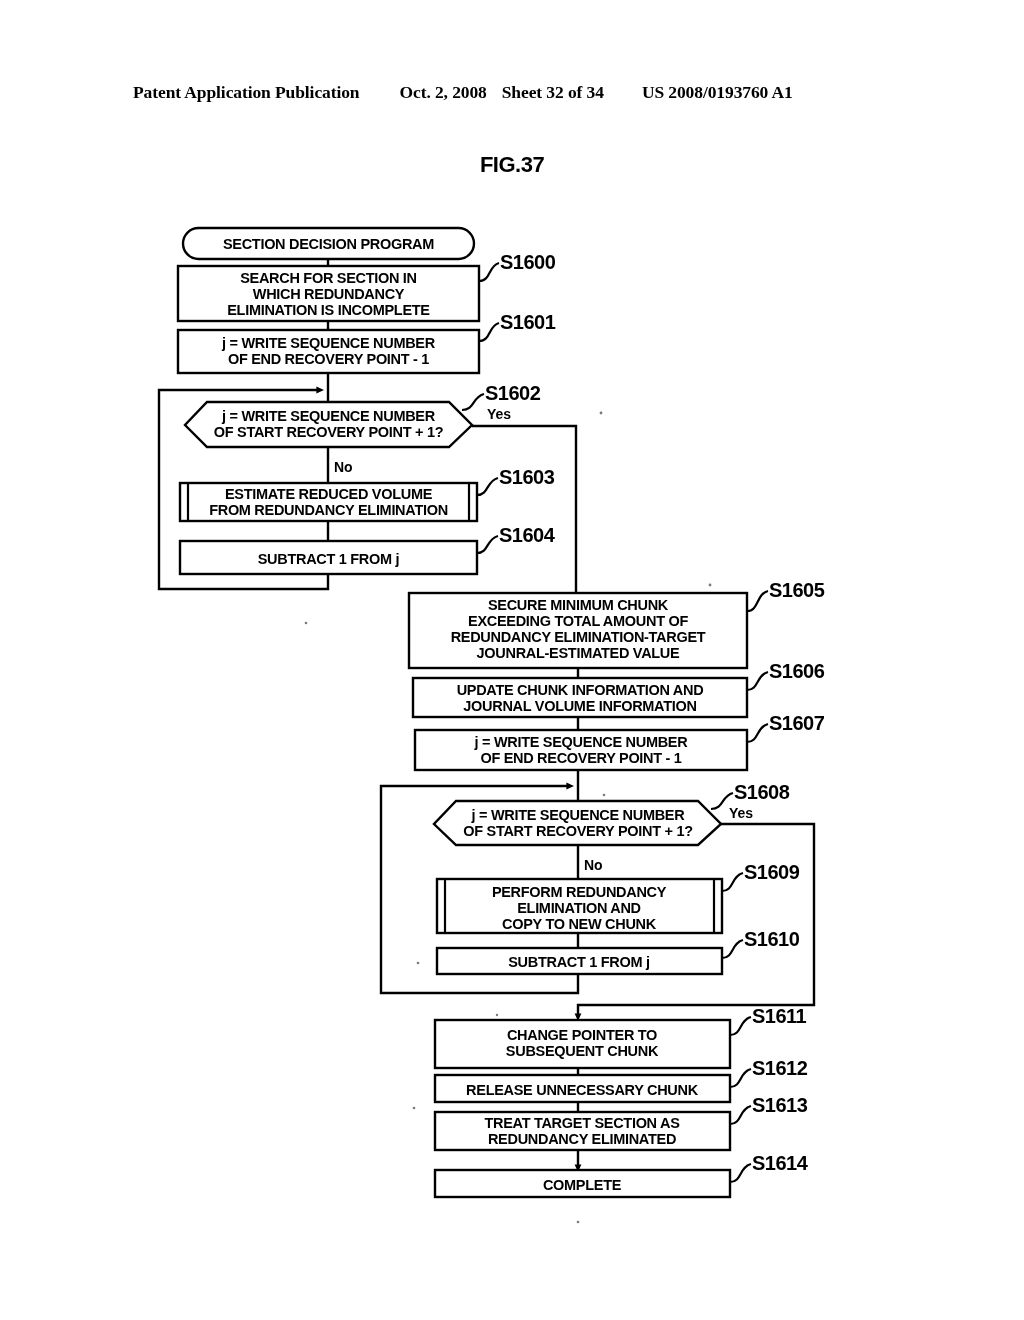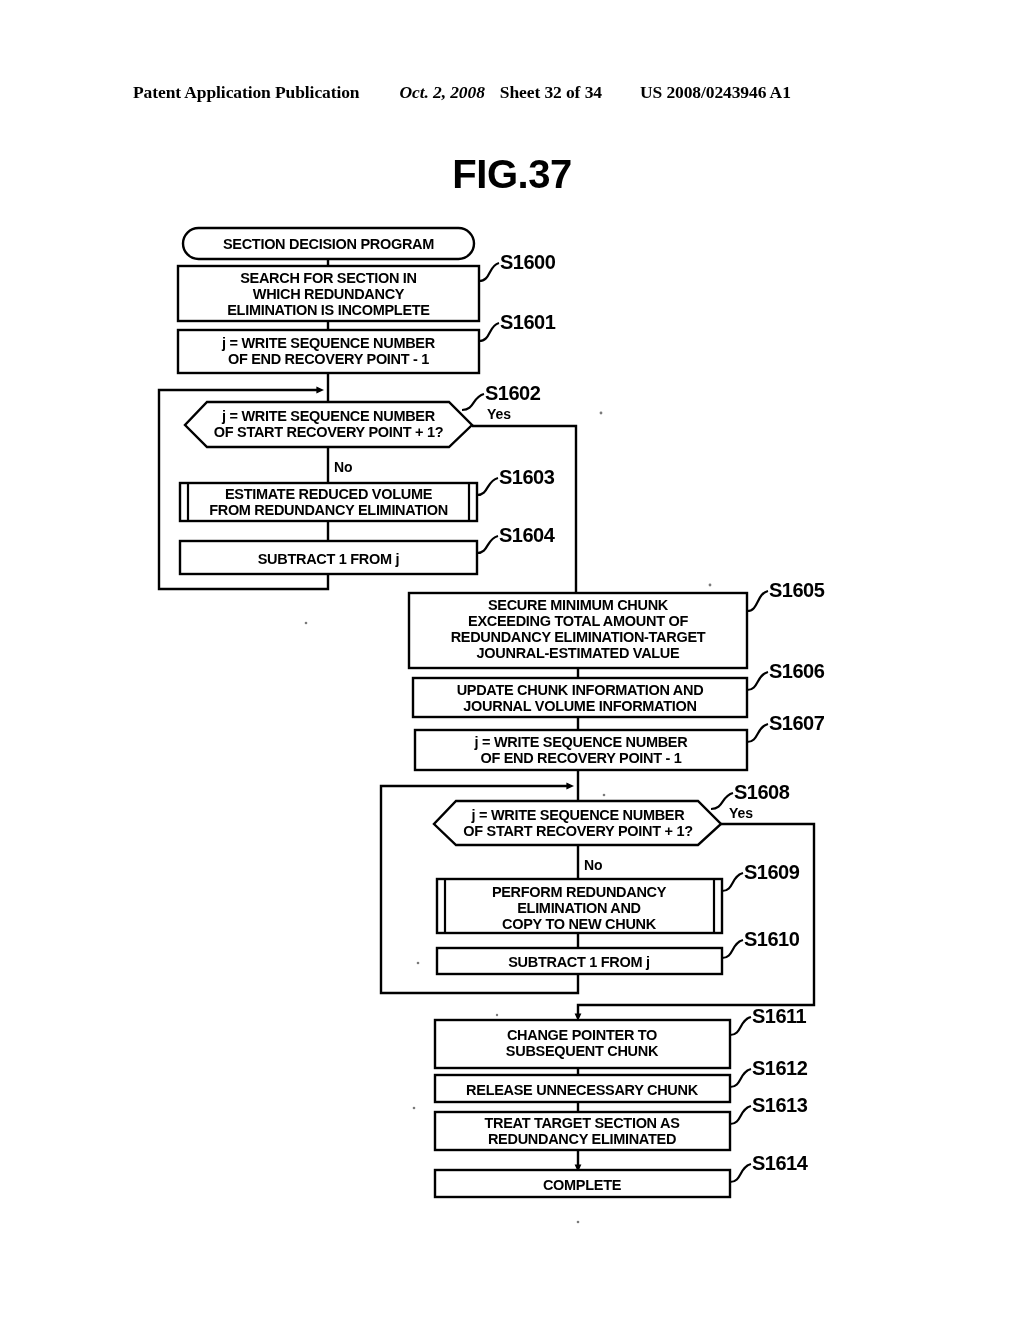--- a/index.html
+++ b/index.html
@@ -33,38 +33,37 @@
     align-items: baseline;
     font-family: "Liberation Serif", serif;
     font-weight: bold;
     font-size: 17.5px;
     letter-spacing: -0.1px;
     white-space: nowrap;
   }
   .hdr-title { }
   .hdr-date {
     margin-left: 40px;
-    font-style: italic;
   }
   .hdr-sheet {
     margin-left: 15px;
   }
   .hdr-docnum {
     margin-left: 38px;
   }
   
   .fig-title {
     position: absolute;
     top: 152px;
     left: 0;
     width: 1024px;
     text-align: center;
     font-family: "Liberation Sans", sans-serif;
     font-weight: bold;
-    font-size: 40px;
+    font-size: 22px;
     letter-spacing: -0.5px;
   }
   
   svg.flow {
     position: absolute;
     top: 0;
     left: 0;
     width: 1024px;
     height: 1320px;
   }
@@ -113,21 +112,21 @@
 </style>
 </head>
 <body>
 
 <div class="page">
 
   <div class="pub-header">
     <span class="hdr-title">Patent Application Publication</span>
     <span class="hdr-date">Oct. 2, 2008</span>
     <span class="hdr-sheet">Sheet 32 of 34</span>
-    <span class="hdr-docnum">US 2008/0243946 A1</span>
+    <span class="hdr-docnum">US 2008/0193760 A1</span>
   </div>
 
   <div class="fig-title">FIG.37</div>
 
   <svg class="flow" viewBox="0 0 1024 1320">
     <defs>
       <marker id="arrow" markerWidth="9" markerHeight="9" refX="4.2" refY="4.2" orient="auto" markerUnits="userSpaceOnUse">
         <path d="M0.6,0.8 L8.2,4.2 L0.6,7.6 z" fill="#000"></path>
       </marker>
     </defs>

